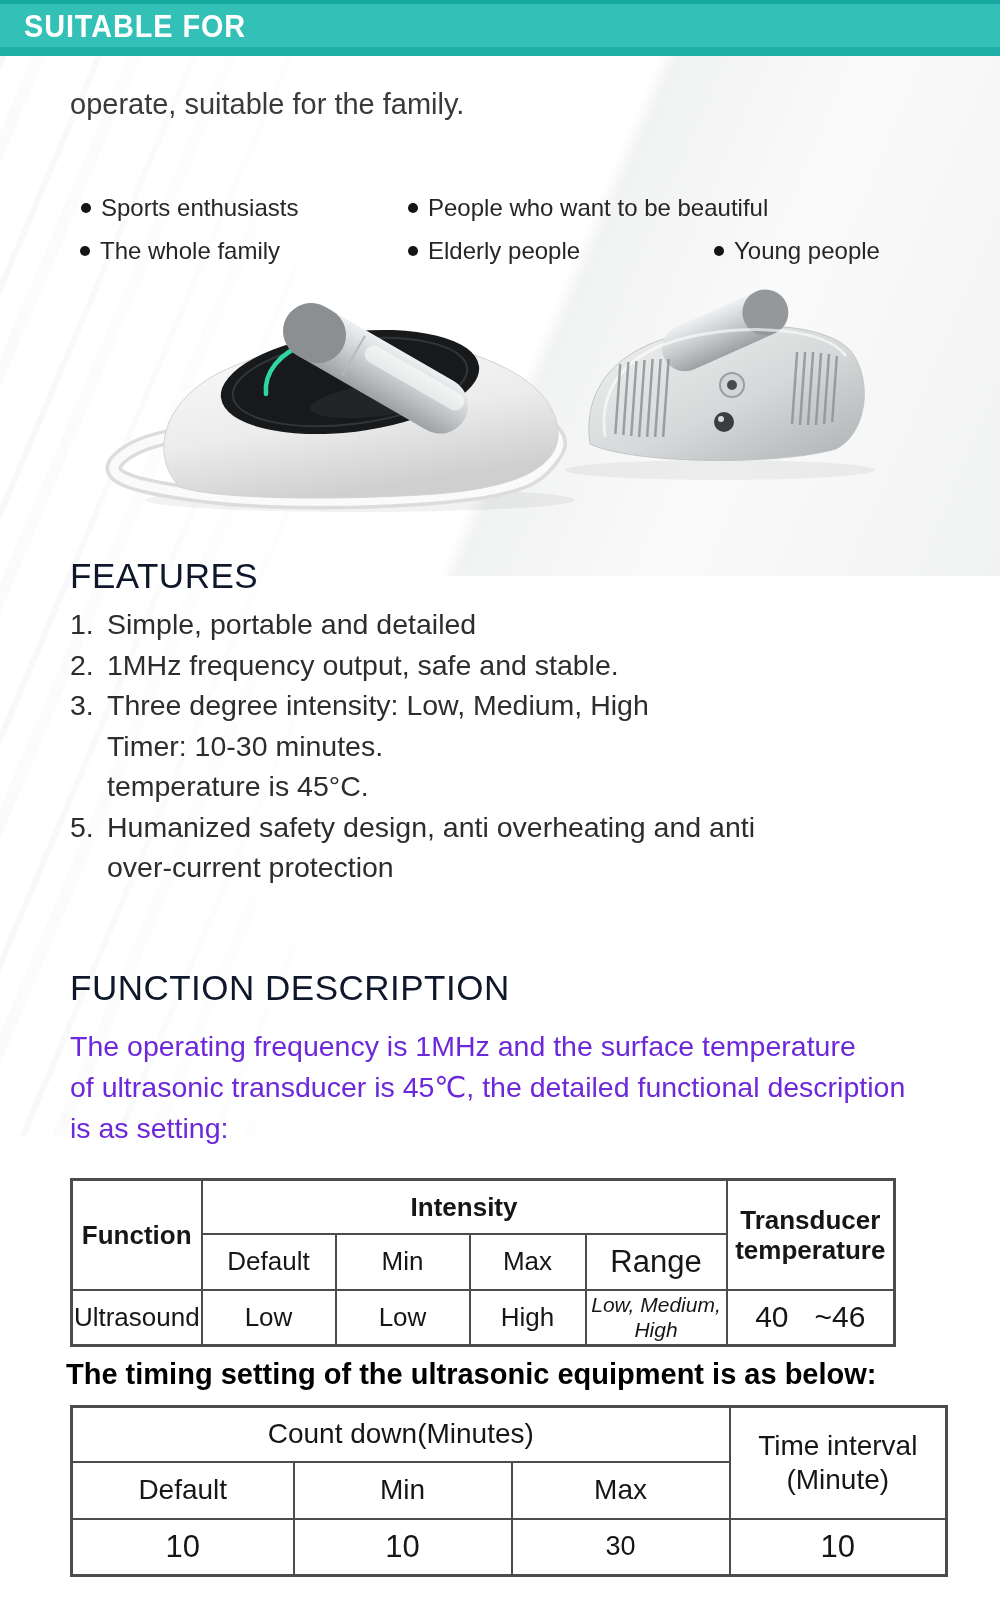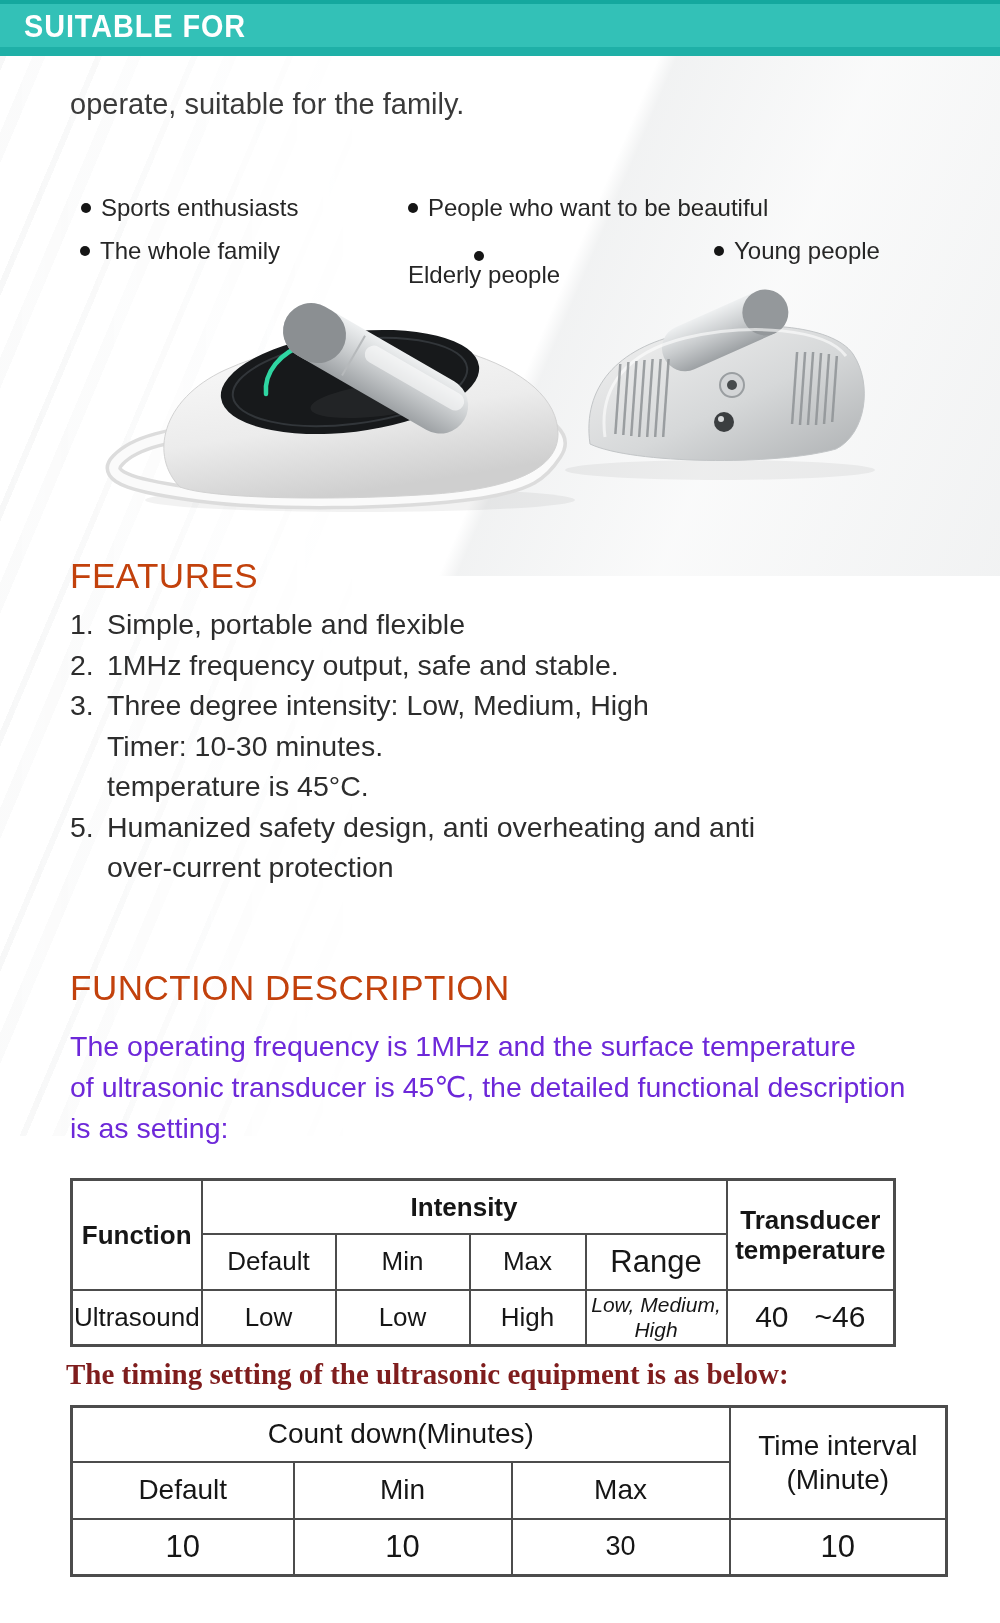--- a/index.html
+++ b/index.html
@@ -20,40 +20,40 @@
   .header-title { position:absolute; left:24px; top:9px; font-size:31px; font-weight:800;
     color:#ffffff; letter-spacing:1px; transform:scaleX(0.93); transform-origin:left center; white-space:nowrap; }
 
   .intro { position:absolute; left:70px; top:82px; font-size:29px; line-height:44px; color:#3a3a3a; }
 
   .bullet-item { position:absolute; display:flex; align-items:center; font-size:24px; color:#262626; white-space:nowrap; }
   .dot { width:10px; height:10px; border-radius:50%; background:#151515; margin-right:10px; flex:none; }
 
   .figure { position:absolute; left:60px; top:282px; width:880px; height:245px; }
 
-  .section-title { position:absolute; left:70px; font-size:35px; color:#c2410c; letter-spacing:0.5px; white-space:nowrap; }
+  .section-title { position:absolute; left:70px; font-size:35px; color:#0f172a; letter-spacing:0.5px; white-space:nowrap; }
   .features-title { top:556px; }
   .fd-title { top:968px; }
 
   .features-list { position:absolute; left:70px; top:604px; font-size:28.5px; line-height:40.5px; color:#2d2d2d; }
   .feat-num { display:inline-block; width:37px; }
   .feat-cont { padding-left:37px; }
 
   .fd-body { position:absolute; left:70px; top:1026px; font-size:28.5px; line-height:41px; color:#6d28d9; }
 
   table { border-collapse:collapse; table-layout:fixed; background:#fff; }
   td { border:2px solid #4c4c4c; text-align:center; vertical-align:middle; padding:0; overflow:hidden; }
   .t1 { position:absolute; left:70px; top:1178px; width:823px; font-size:26px; color:#161616; border:3px solid #4c4c4c; }
   .t1 .hdr { font-weight:bold; line-height:30px; }
   .t1 .range-h { font-size:31px; font-weight:400; }
   .t1 .range-c { font-size:21px; line-height:25px;font-style:italic; }
   .t1 .temp-c { font-size:30px; }
   .gap24 { display:inline-block; width:26px; }
 
-  .timing-note { position:absolute; left:66px; top:1358px; font-size:29px; font-weight:600; color:#7f1d1d; white-space:nowrap;font-family:Liberation Serif, serif; }
+  .timing-note { position:absolute; left:66px; top:1358px; font-size:29px; font-weight:600; color:#000000; white-space:nowrap; }
 
   .t2 { position:absolute; left:70px; top:1405px; width:875px; font-size:28px; color:#161616; border:3px solid #4c4c4c; }
   .t2 .num { font-size:31px; }
   .t2 .num-small { font-size:27px; }
   .t2 .iv { line-height:34px; }
 </style>
 </head>
 <body>
 
 <div class="page">
@@ -74,21 +74,21 @@
     <span>Sports enthusiasts</span>
   </div>
   <div class="bullet-item" style="left:408px; top:194px;">
     <span class="dot"></span>
     <span>People who want to be beautiful</span>
   </div>
   <div class="bullet-item" style="left:80px; top:237px;">
     <span class="dot"></span>
     <span>The whole family</span>
   </div>
-  <div class="bullet-item" style="left:408px; top:251px;flex-direction:column;">
+  <div class="bullet-item" style="left:408px; top:237px;">
     <span class="dot"></span>
     <span>Elderly people</span>
   </div>
   <div class="bullet-item" style="left:714px; top:237px;">
     <span class="dot"></span>
     <span>Young people</span>
   </div>
 
   <div class="figure">
     <svg width="880" height="245" viewBox="0 0 880 245">
@@ -155,21 +155,21 @@
         <line x1="302" y1="25" x2="302" y2="71" stroke="#b6b9bb" stroke-width="2"></line>
         <rect x="310" y="28" width="112" height="18" rx="9" fill="#ffffff" opacity="0.55"></rect>
       </g>
     </svg>
   </div>
 
   <div class="section-title features-title">FEATURES</div>
 
   <div class="features-list">
     <div>
-      <span class="feat-num">1.</span><span>Simple, portable and flexible</span>
+      <span class="feat-num">1.</span><span>Simple, portable and detailed</span>
     </div>
     <div>
       <span class="feat-num">2.</span><span>1MHz frequency output, safe and stable.</span>
     </div>
     <div>
       <span class="feat-num">3.</span><span>Three degree intensity: Low, Medium, High</span>
     </div>
     <div class="feat-cont">Timer: 10-30 minutes.</div>
     <div class="feat-cont">temperature is 45°C.</div>
     <div>

